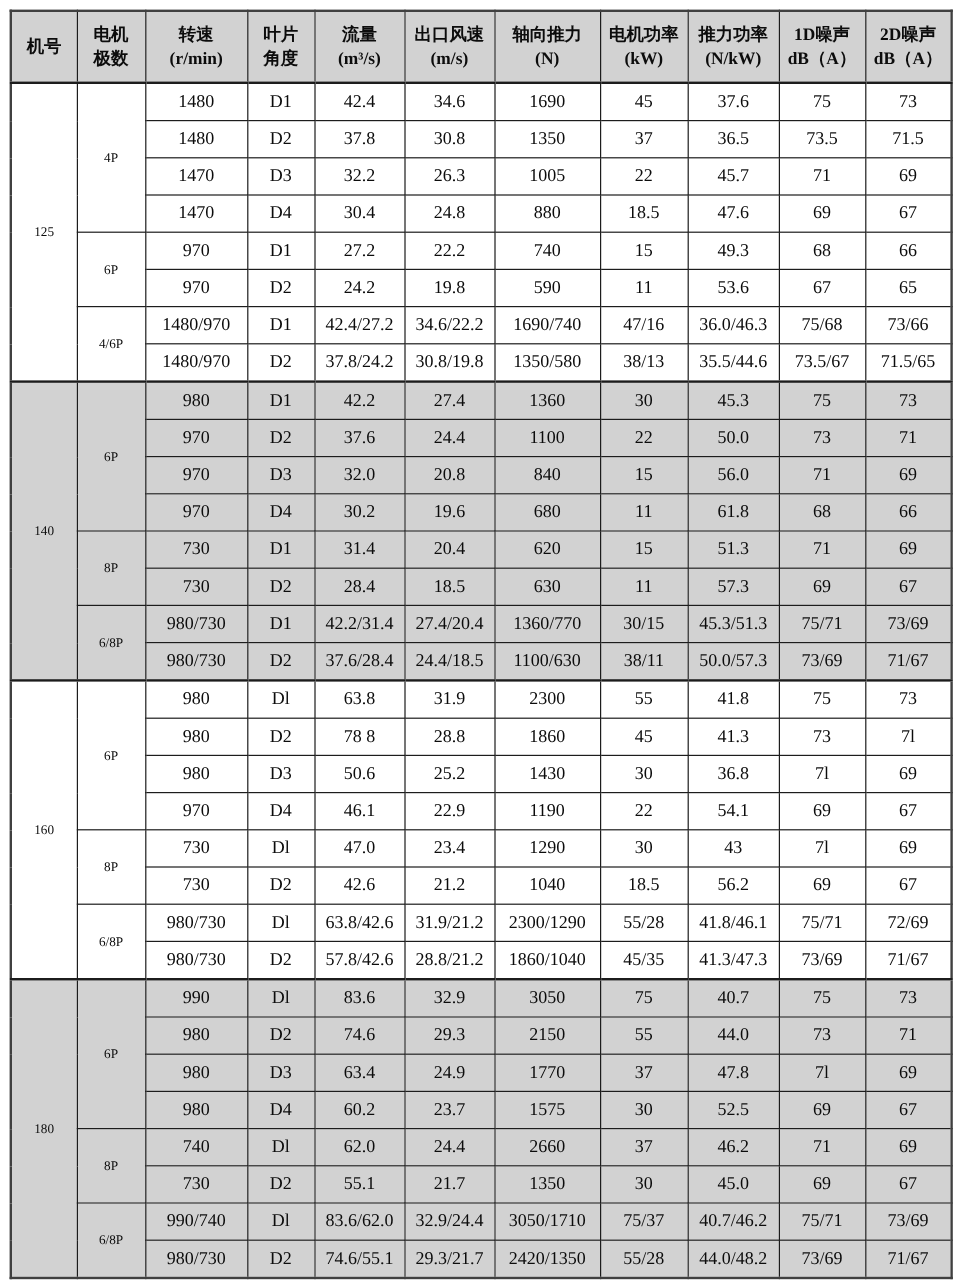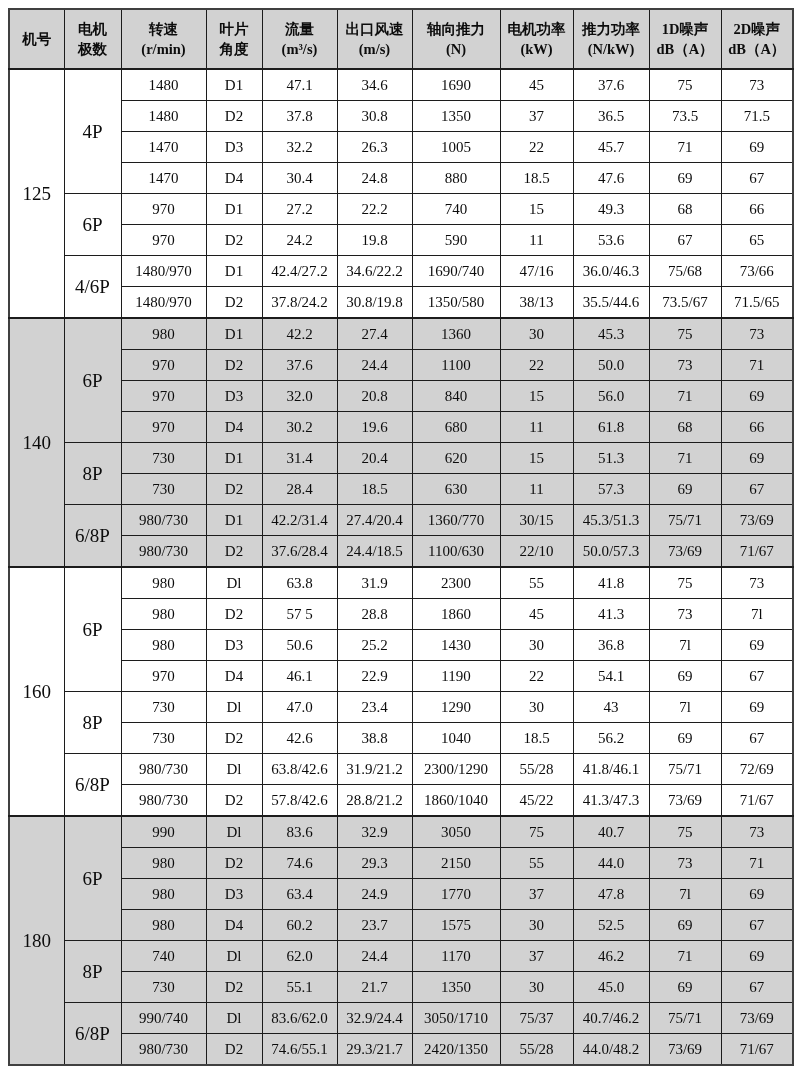--- a/index.html
+++ b/index.html
@@ -42,21 +42,21 @@
     font-size: 15px;
     background: #ffffff;
   }
   tbody tr.shaded td {
     background: #d2d2d2;
   }
   tbody tr.section-start td {
     border-top: 2px solid #1c1c1c;
   }
   td.machine-cell, td.pole-cell {
-    font-size: 19px;
+    font-size: 11px;
     margin-left: 40px;
   }
   .hdr-line { display: block; }
   
   col.c-machine { width: 55px; }
   col.c-poles   { width: 57px; }
   col.c-speed   { width: 85px; }
   col.c-blade   { width: 56px; }
   col.c-flow    { width: 75px; }
   col.c-vel     { width: 75px; }
@@ -130,21 +130,21 @@
             <span class="hdr-line">dB（A）</span>
           </th>
         </tr>
     </thead>
     <tbody>
         <tr class="section-start">
           <td rowspan="8" class="machine-cell">125</td>
           <td rowspan="4" class="pole-cell">4P</td>
           <td>1480</td>
           <td>D1</td>
-          <td>47.1</td>
+          <td>42.4</td>
           <td>34.6</td>
           <td>1690</td>
           <td>45</td>
           <td>37.6</td>
           <td>75</td>
           <td>73</td>
         </tr>
         <tr>
           <td>1480</td>
           <td>D2</td>
@@ -304,42 +304,42 @@
           <td>45.3/51.3</td>
           <td>75/71</td>
           <td>73/69</td>
         </tr>
         <tr class="shaded">
           <td>980/730</td>
           <td>D2</td>
           <td>37.6/28.4</td>
           <td>24.4/18.5</td>
           <td>1100/630</td>
-          <td>22/10</td>
+          <td>38/11</td>
           <td>50.0/57.3</td>
           <td>73/69</td>
           <td>71/67</td>
         </tr>
         <tr class="section-start">
           <td rowspan="8" class="machine-cell">160</td>
           <td rowspan="4" class="pole-cell">6P</td>
           <td>980</td>
           <td>Dl</td>
           <td>63.8</td>
           <td>31.9</td>
           <td>2300</td>
           <td>55</td>
           <td>41.8</td>
           <td>75</td>
           <td>73</td>
         </tr>
         <tr>
           <td>980</td>
           <td>D2</td>
-          <td>57 5</td>
+          <td>78 8</td>
           <td>28.8</td>
           <td>1860</td>
           <td>45</td>
           <td>41.3</td>
           <td>73</td>
           <td>7l</td>
         </tr>
         <tr>
           <td>980</td>
           <td>D3</td>
@@ -371,21 +371,21 @@
           <td>1290</td>
           <td>30</td>
           <td>43</td>
           <td>7l</td>
           <td>69</td>
         </tr>
         <tr>
           <td>730</td>
           <td>D2</td>
           <td>42.6</td>
-          <td>38.8</td>
+          <td>21.2</td>
           <td>1040</td>
           <td>18.5</td>
           <td>56.2</td>
           <td>69</td>
           <td>67</td>
         </tr>
         <tr>
           <td rowspan="2" class="pole-cell">6/8P</td>
           <td>980/730</td>
           <td>Dl</td>
@@ -396,21 +396,21 @@
           <td>41.8/46.1</td>
           <td>75/71</td>
           <td>72/69</td>
         </tr>
         <tr>
           <td>980/730</td>
           <td>D2</td>
           <td>57.8/42.6</td>
           <td>28.8/21.2</td>
           <td>1860/1040</td>
-          <td>45/22</td>
+          <td>45/35</td>
           <td>41.3/47.3</td>
           <td>73/69</td>
           <td>71/67</td>
         </tr>
         <tr class="shaded section-start">
           <td rowspan="8" class="machine-cell">180</td>
           <td rowspan="4" class="pole-cell">6P</td>
           <td>990</td>
           <td>Dl</td>
           <td>83.6</td>
@@ -453,21 +453,21 @@
           <td>52.5</td>
           <td>69</td>
           <td>67</td>
         </tr>
         <tr class="shaded">
           <td rowspan="2" class="pole-cell">8P</td>
           <td>740</td>
           <td>Dl</td>
           <td>62.0</td>
           <td>24.4</td>
-          <td>1170</td>
+          <td>2660</td>
           <td>37</td>
           <td>46.2</td>
           <td>71</td>
           <td>69</td>
         </tr>
         <tr class="shaded">
           <td>730</td>
           <td>D2</td>
           <td>55.1</td>
           <td>21.7</td>

